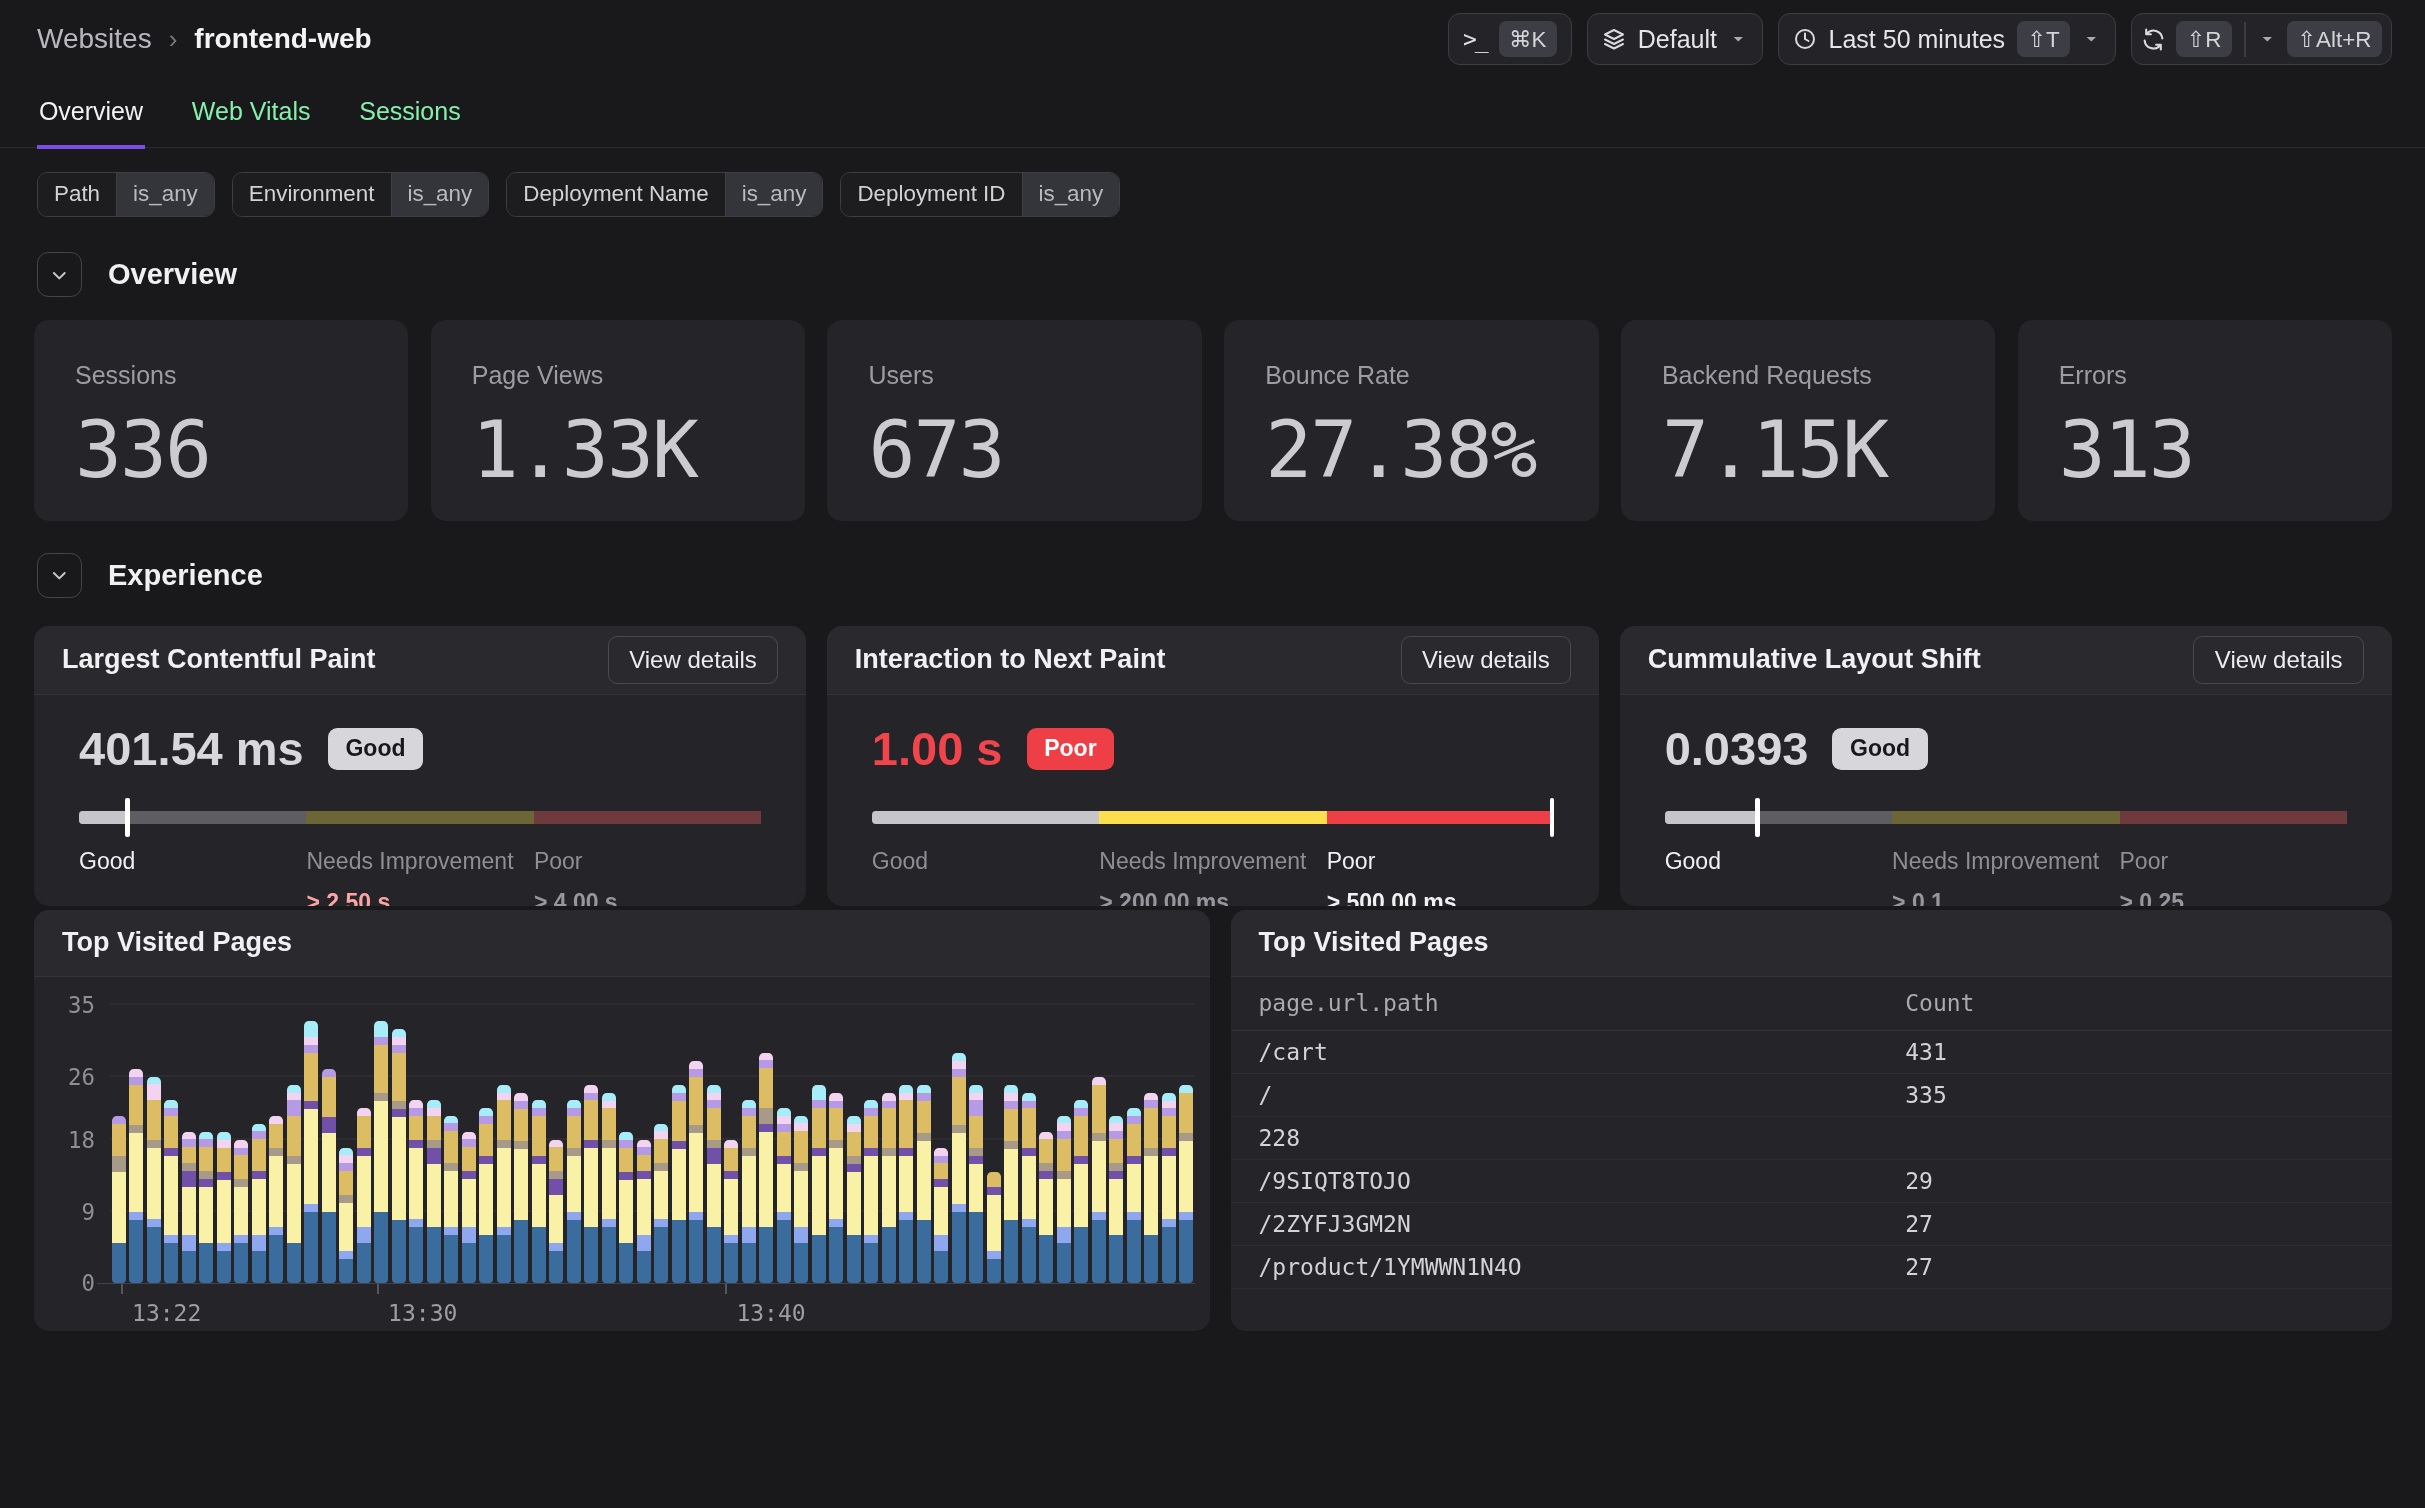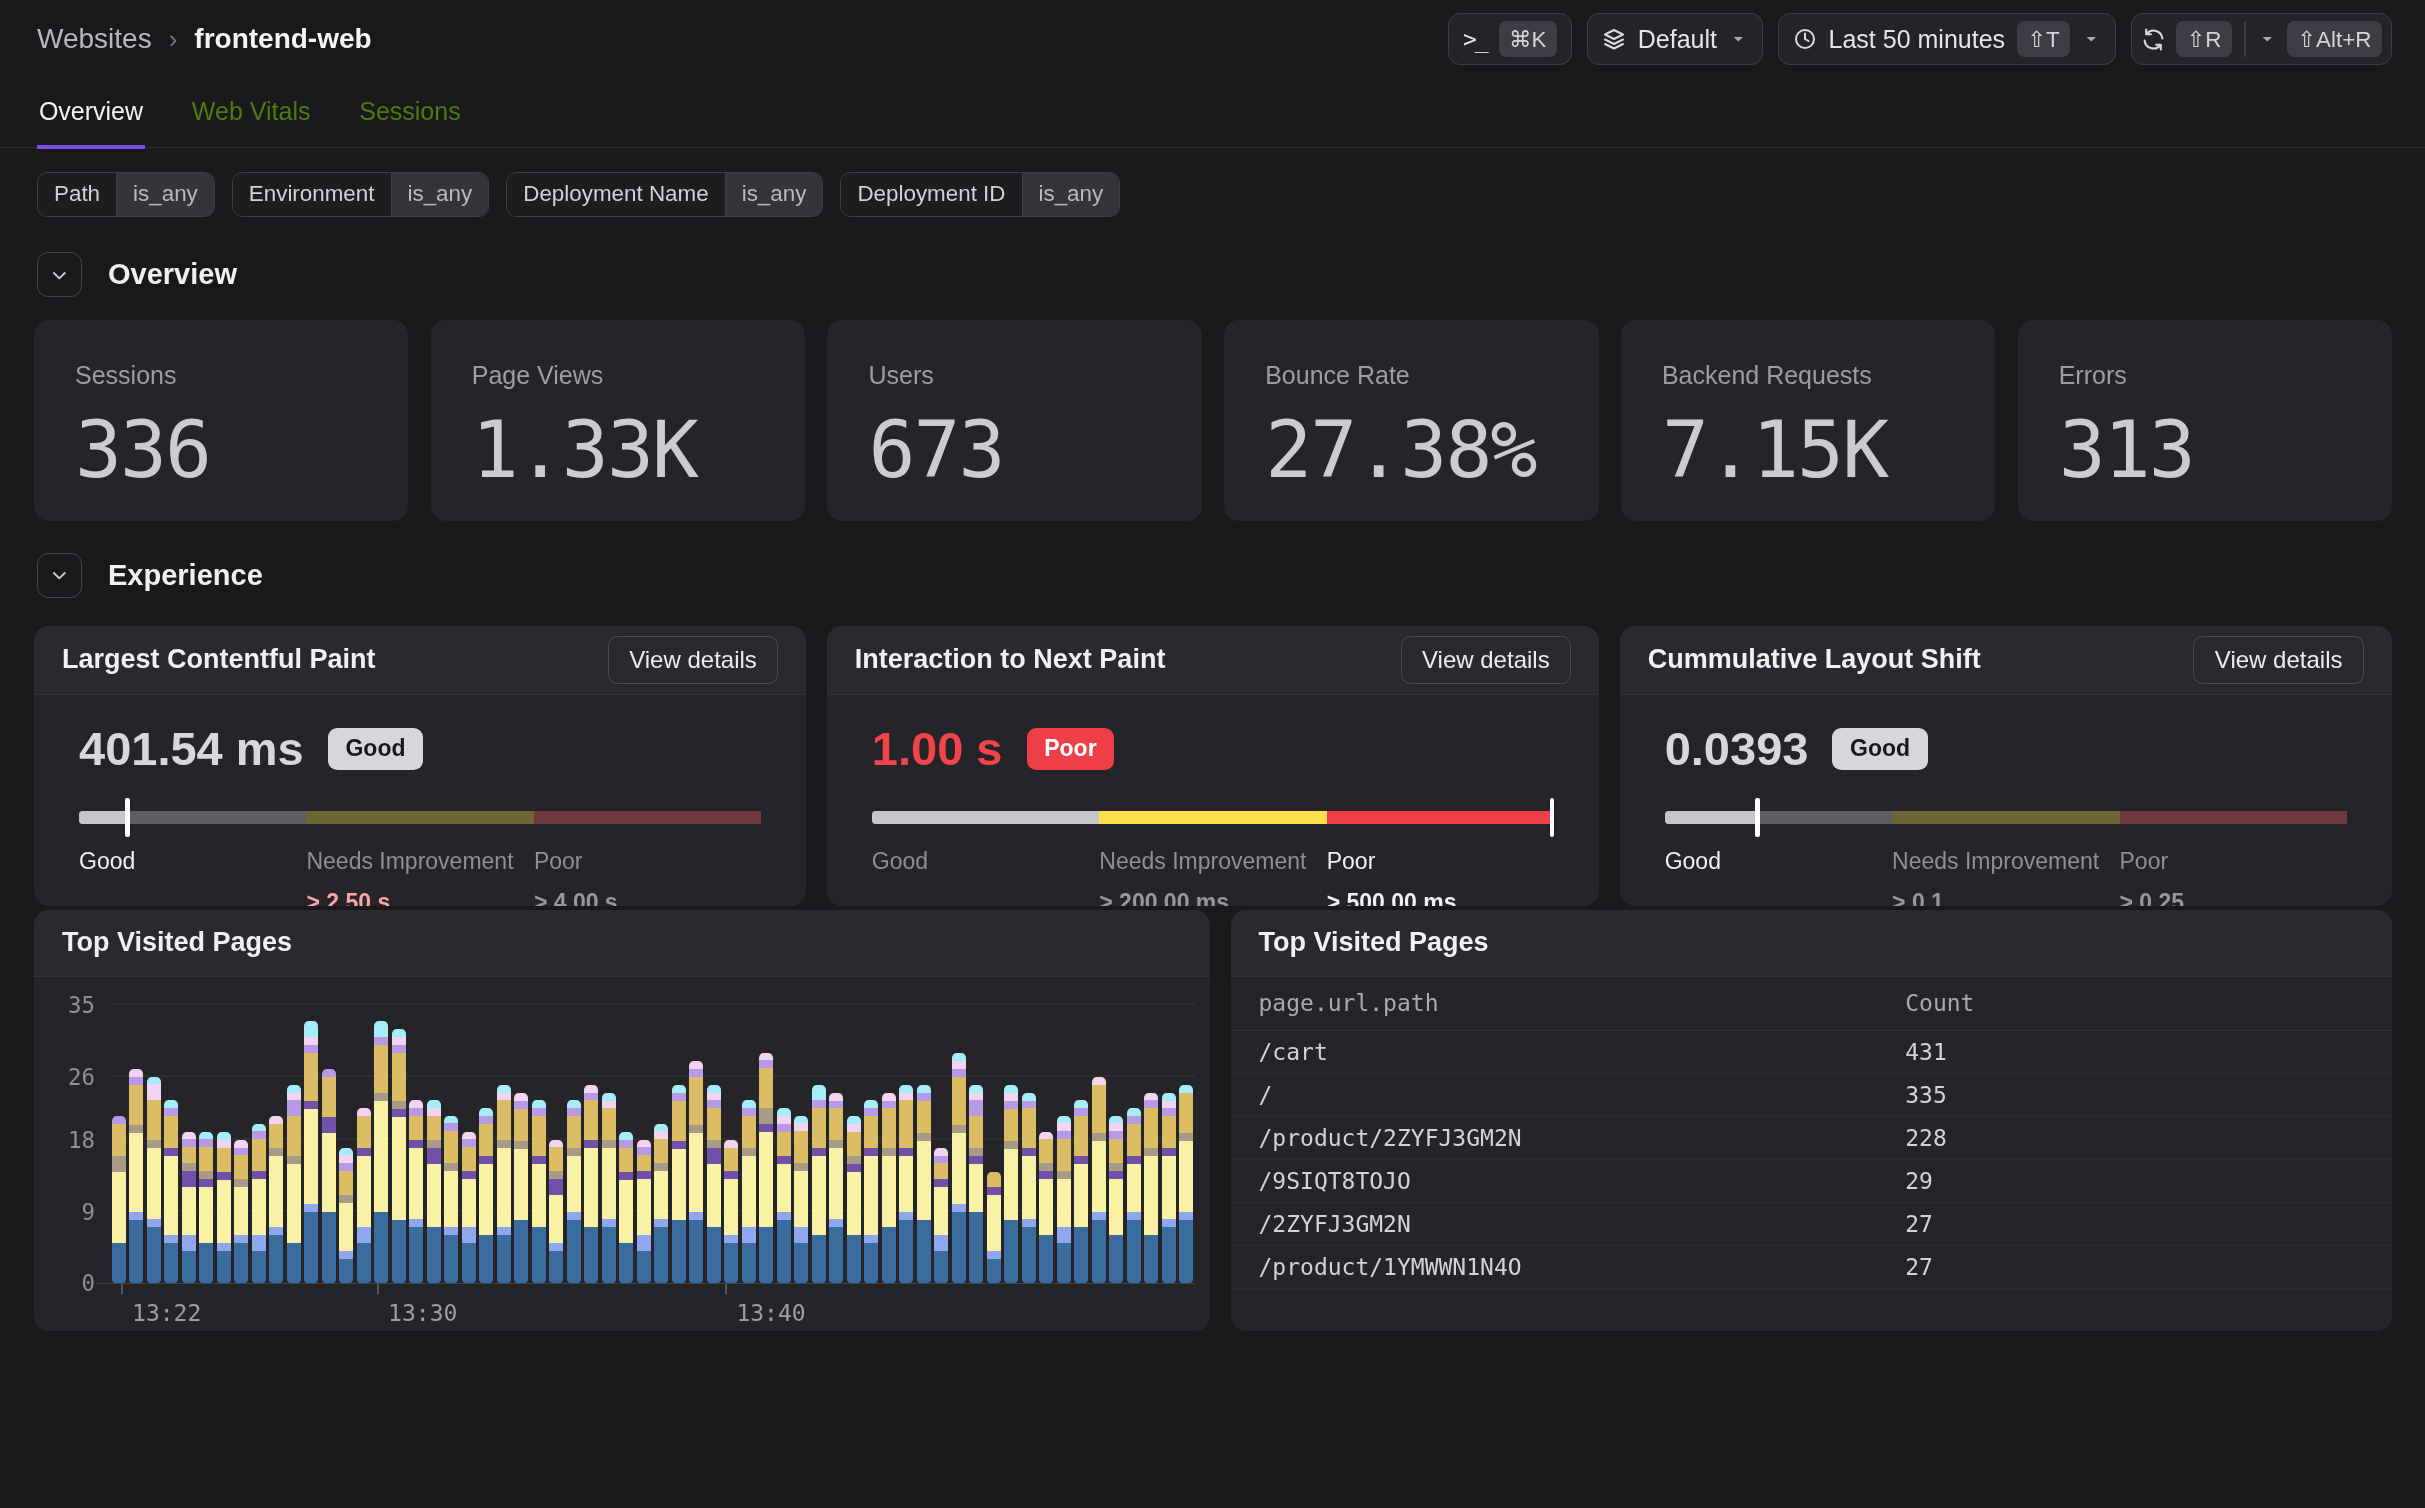--- a/index.html
+++ b/index.html
@@ -30,21 +30,21 @@
     font-size:22.4px; color:#d4d4d9; font-weight:500; white-space:nowrap;
   }
   .tgroup { padding:0 9.3px; gap:10.3px; }
   .vdiv { width:1.9px; align-self:stretch; margin:7.5px 1.9px; background:#3c3c43; }
   .ticon-term { font-size:23px; color:#e0e0e4; letter-spacing:-1.9px; }
 
   
   .tabs { display:flex; gap:45px; padding:0 37px; border-bottom:1.9px solid #2c2c30; margin-top:9.3px; }
   .tab {
     background:none; border:none; font-family:inherit; cursor:pointer;
-    font-size:25px; color:#4d7c0f; padding:15px 1.9px 18.6px;
+    font-size:25px; color:#86efac; padding:15px 1.9px 18.6px;
     border-bottom:4.7px solid transparent; margin-bottom:-1.9px;
   }
   .tab.active { color:#f2f2f4; border-bottom-color:#7b4de4; }
 
   
   .filters { display:flex; gap:17px; padding:24px 37px 3.7px; }
   .filter-chip {
     display:flex; align-items:stretch; border:1.9px solid #3e3e45; border-radius:10.3px;
     overflow:hidden; font-size:22.4px; cursor:pointer;
   }
@@ -945,21 +945,20 @@
       <div id="trows">
           <div class="trow">
             <span class="tpath">/cart</span>
             <span class="tcount">431</span>
           </div>
           <div class="trow">
             <span class="tpath">/</span>
             <span class="tcount">335</span>
           </div>
           <div class="trow">
-            <span class="tpath">/product/2ZYFJ3GM2N</span>
             <span class="tcount">228</span>
           </div>
           <div class="trow">
             <span class="tpath">/9SIQT8TOJO</span>
             <span class="tcount">29</span>
           </div>
           <div class="trow">
             <span class="tpath">/2ZYFJ3GM2N</span>
             <span class="tcount">27</span>
           </div>

